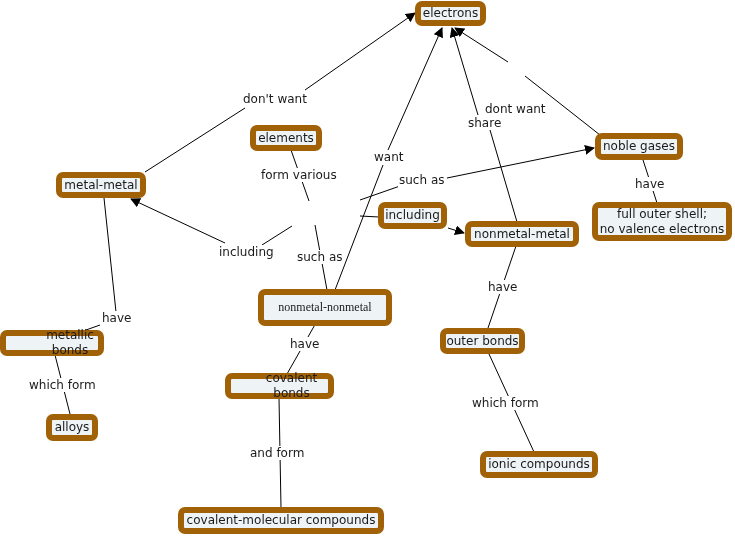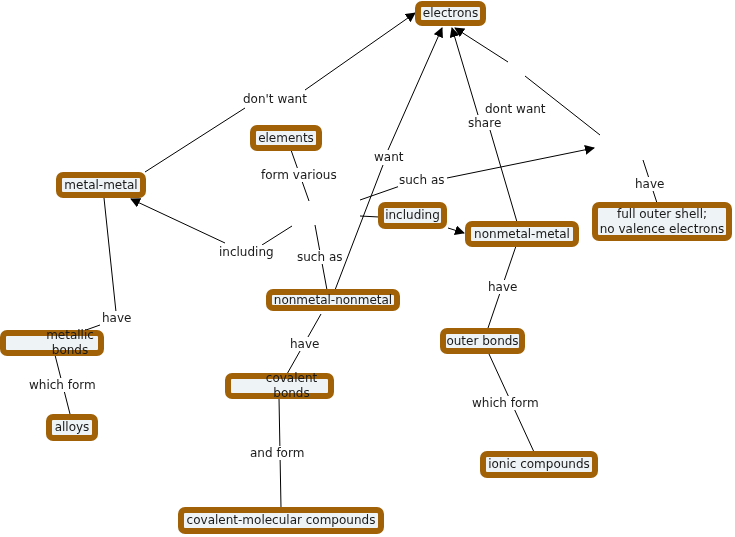--- a/index.html
+++ b/index.html
@@ -80,26 +80,27 @@
   <span class="lbl" style="left:296px;top:250px;">such as</span>
   <span class="lbl" style="left:634px;top:177px;">have</span>
   <span class="lbl" style="left:101px;top:311px;">have</span>
   <span class="lbl" style="left:487px;top:280px;">have</span>
   <span class="lbl" style="left:289px;top:337px;">have</span>
   <span class="lbl" style="left:28px;top:378px;">which form</span>
   <span class="lbl" style="left:471px;top:396px;">which form</span>
   <span class="lbl" style="left:249px;top:446px;">and form</span>
 
   <div class="node" style="left:415px;top:1px;width:71px;height:25px;">electrons</div>
+  <div class="node" style="left:595px;top:133px;width:88px;height:27px;">noble gases</div>
   <div class="node" style="left:592px;top:202px;width:140px;height:39px;">full outer shell;
 no valence electrons</div>
   <div class="node" style="left:250px;top:125px;width:72px;height:26px;">elements</div>
   <div class="node" style="left:56px;top:172px;width:90px;height:26px;">metal-metal</div>
   <div class="node" style="left:378px;top:202px;width:69px;height:27px;">including</div>
   <div class="node" style="left:465px;top:221px;width:114px;height:26px;">nonmetal-metal</div>
-  <div class="node" style="left:266px;top:289px;width:134px;height:22px;">nonmetal-nonmetal</div>
+  <div class="node" style="left:258px;top:289px;width:134px;height:37px;font-family:Liberation Serif, serif;">nonmetal-nonmetal</div>
   <div class="node" style="left:0px;top:330px;width:104px;height:26px;padding-left:36px;">metallic bonds</div>
   <div class="node" style="left:46px;top:414px;width:52px;height:27px;">alloys</div>
   <div class="node" style="left:440px;top:328px;width:85px;height:26px;">outer bonds</div>
   <div class="node" style="left:225px;top:373px;width:109px;height:26px;padding-left:24px;">covalent bonds</div>
   <div class="node" style="left:480px;top:451px;width:118px;height:27px;">ionic compounds</div>
   <div class="node" style="left:178px;top:507px;width:206px;height:27px;">covalent-molecular compounds</div>
 </div>
 
 </body></html>

